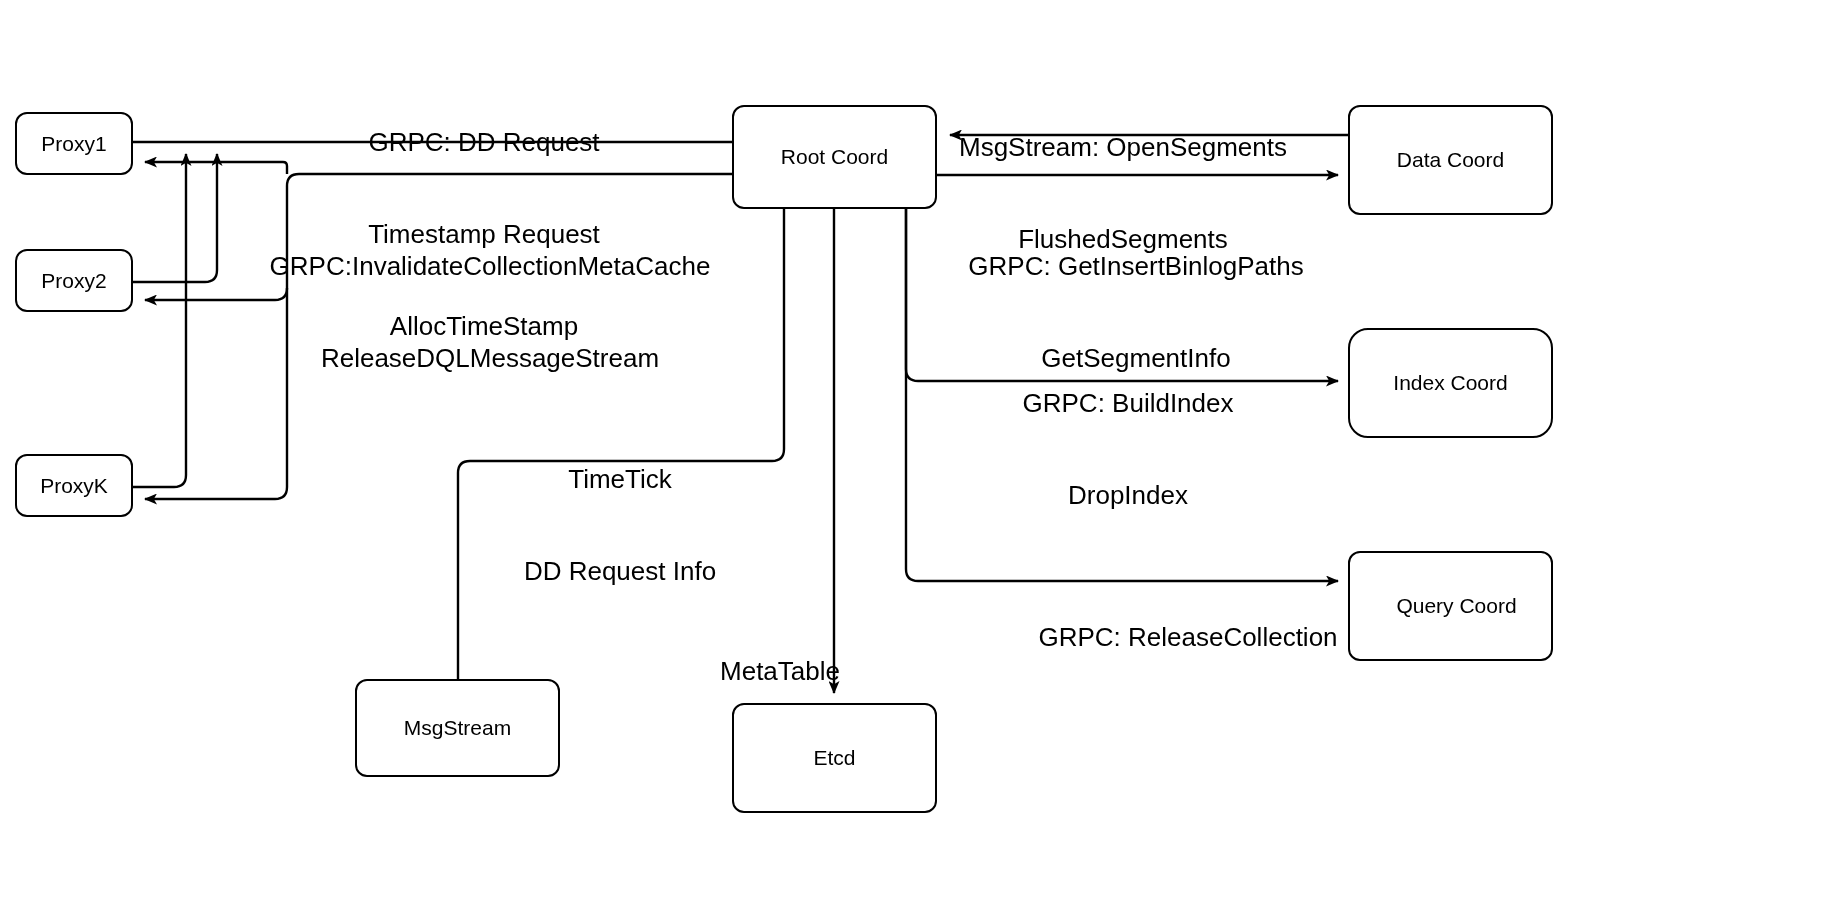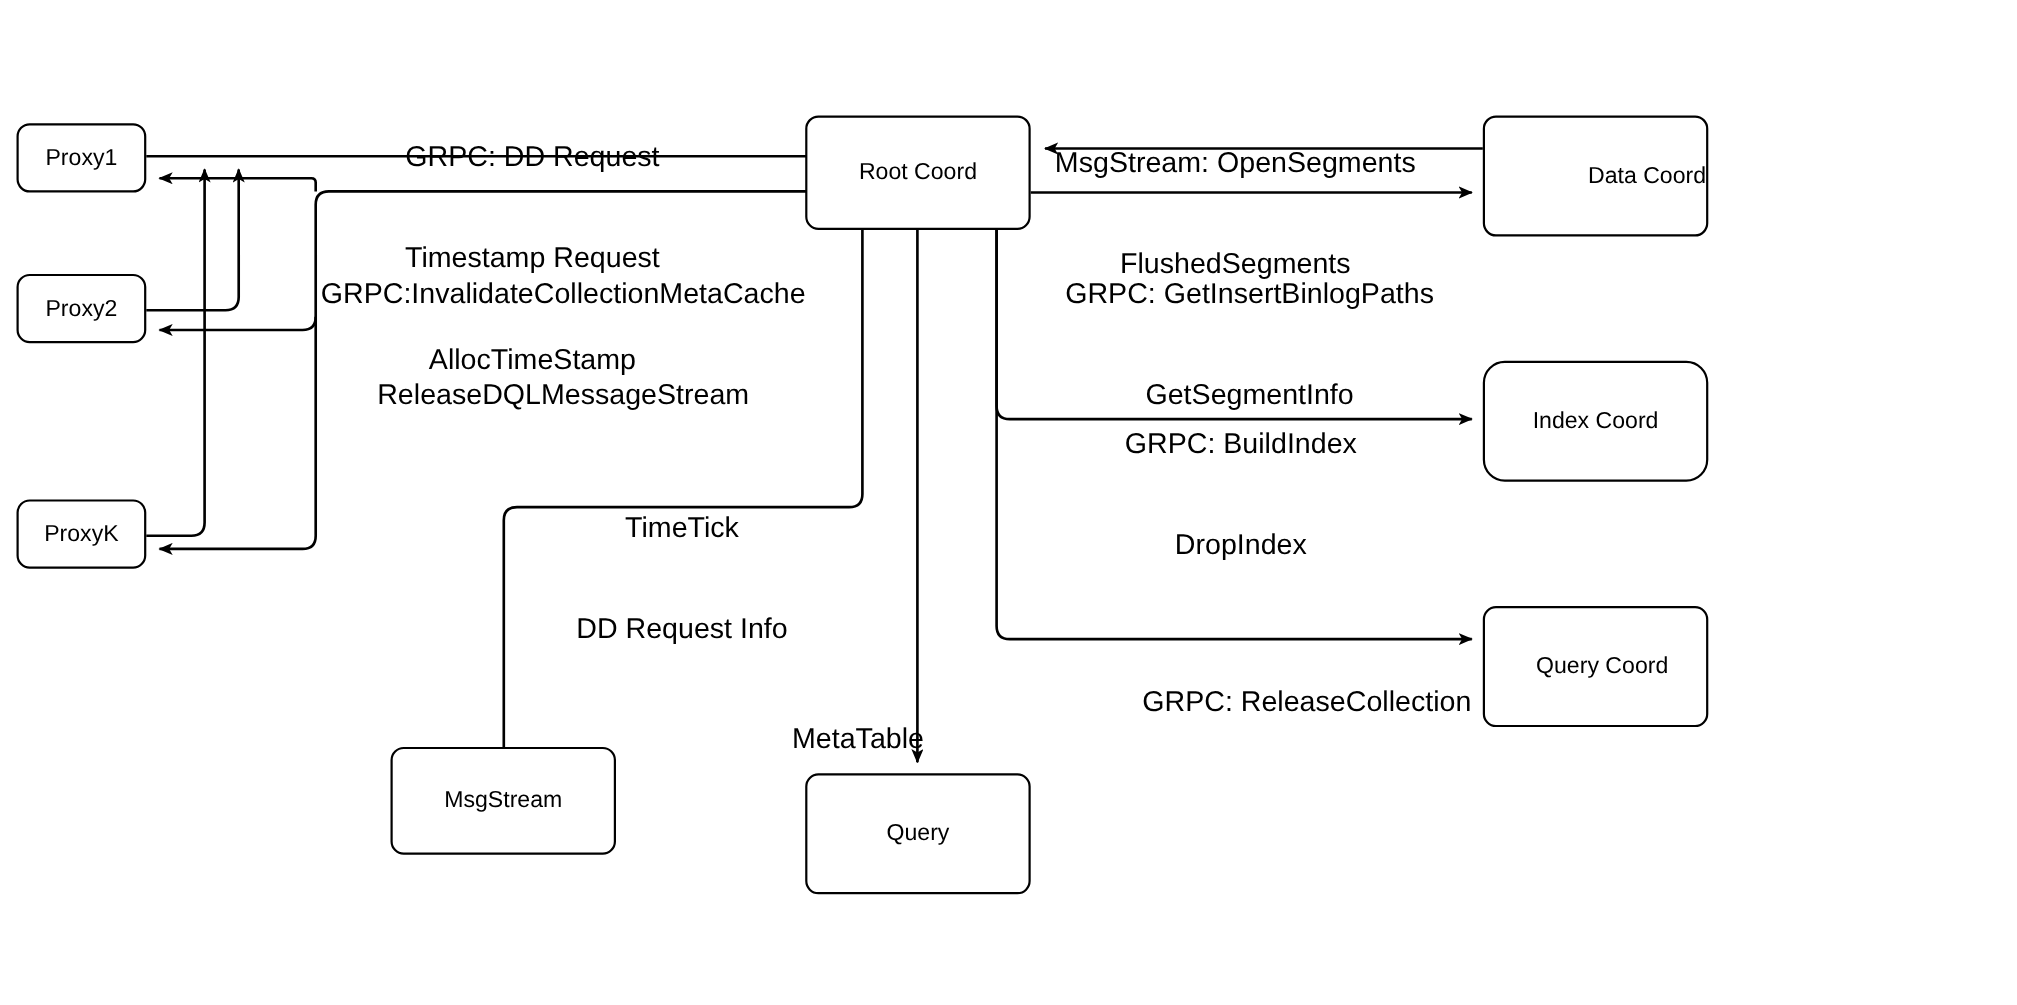--- a/index.html
+++ b/index.html
@@ -99,47 +99,47 @@
   </div>
 
   <div class="node" style="left:15px;  top:410px; width:118px; height:63px;">
     <span class="node-label">ProxyK</span>
   </div>
 
   <div class="node" style="left:732px; top:61px;  width:205px; height:104px;">
     <span class="node-label">Root Coord</span>
   </div>
 
-  <div class="node" style="left:1348px; top:61px; width:205px; height:110px;justify-content:flex-end;">
+  <div class="node" style="left:1348px; top:61px; width:205px; height:110px;">
     <span class="node-label">Data Coord</span>
   </div>
 
   <div class="node" style="left:1348px; top:284px; width:205px; height:110px;border-radius:20px;">
     <span class="node-label">Index Coord</span>
   </div>
 
   <div class="node" style="left:1348px; top:507px; width:205px; height:110px;padding-left:12px;">
     <span class="node-label">Query Coord</span>
   </div>
 
   <div class="node" style="left:355px;  top:635px; width:205px; height:98px;">
     <span class="node-label">MsgStream</span>
   </div>
 
   <div class="node" style="left:732px;  top:659px; width:205px; height:110px;">
-    <span class="node-label">Query</span>
+    <span class="node-label">Etcd</span>
   </div>
 
   <div class="edge-label el-center" style="left:484px; top:22px;">
     <div>GRPC: DD Request</div>
     <div>Timestamp Request</div>
     <div>AllocTimeStamp</div>
   </div>
 
-  <div class="edge-label el-center" style="left:512px; top:146px;">
+  <div class="edge-label el-center" style="left:490px; top:146px;">
     <div>GRPC:InvalidateCollectionMetaCache</div>
     <div>ReleaseDQLMessageStream</div>
   </div>
 
   <div class="edge-label el-center" style="left:1123px; top:27px;">
     <div>MsgStream: OpenSegments</div>
     <div>FlushedSegments</div>
   </div>
 
   <div class="edge-label el-center" style="left:1136px; top:146px;">

